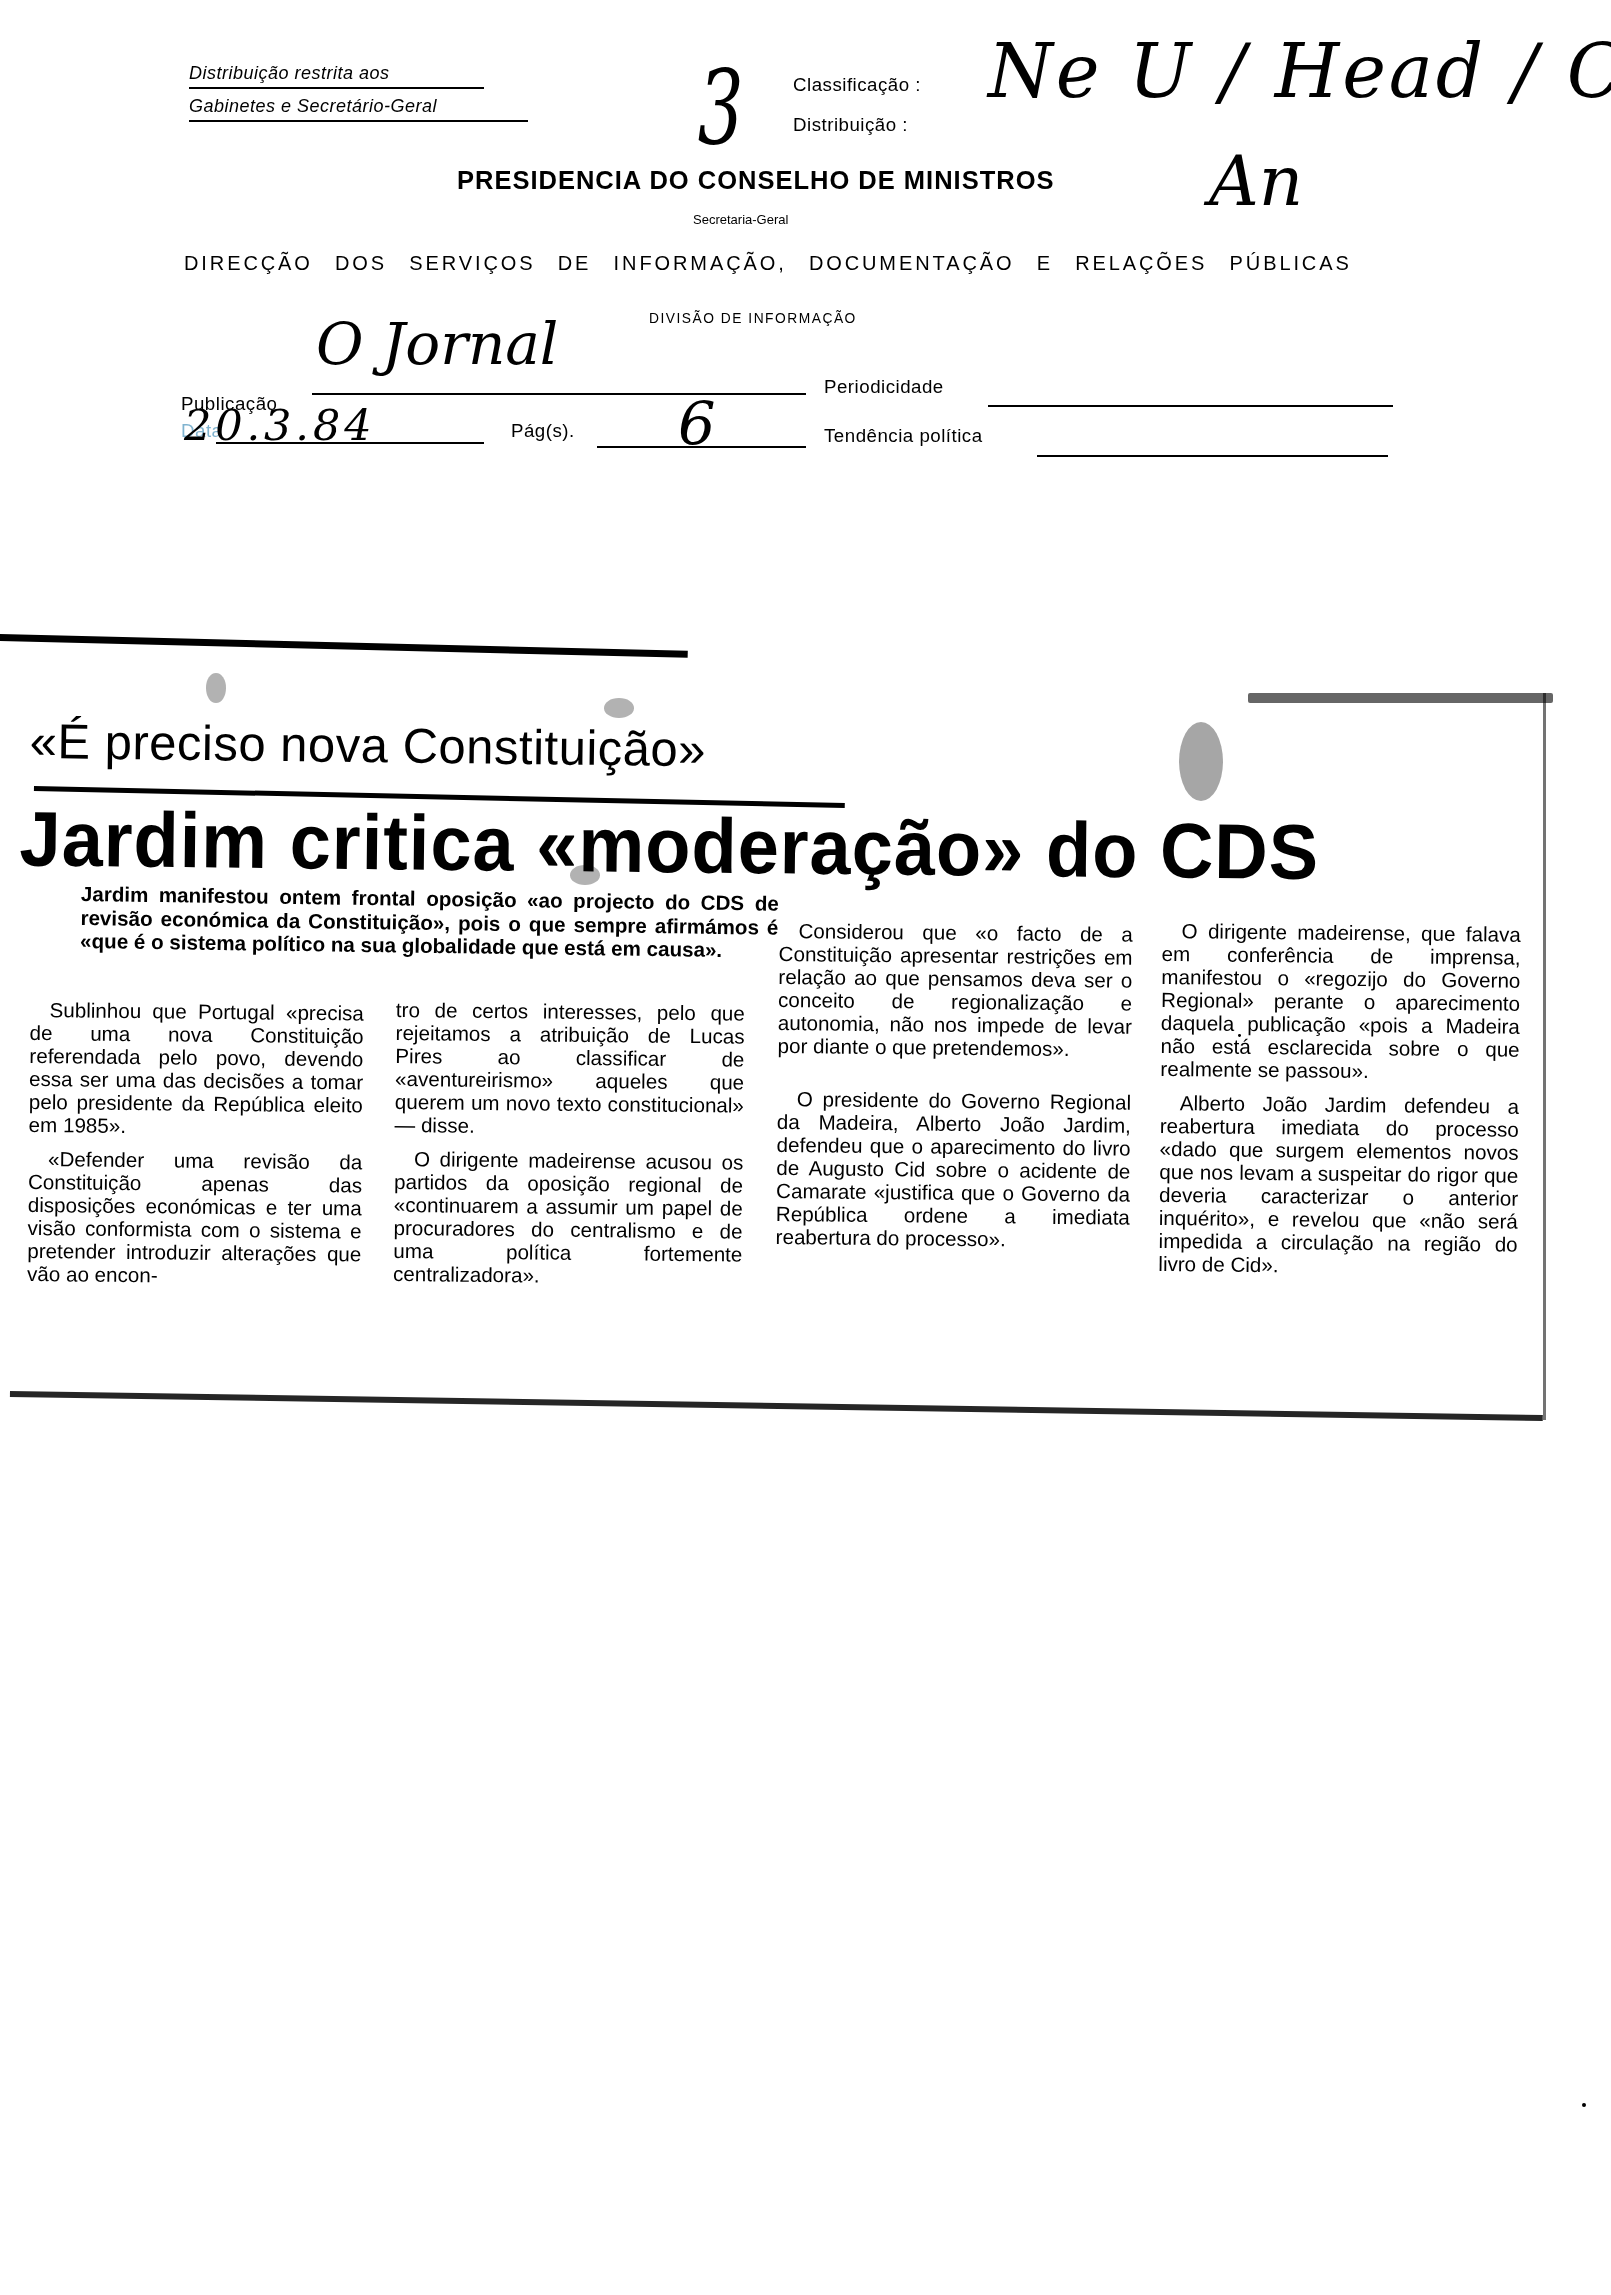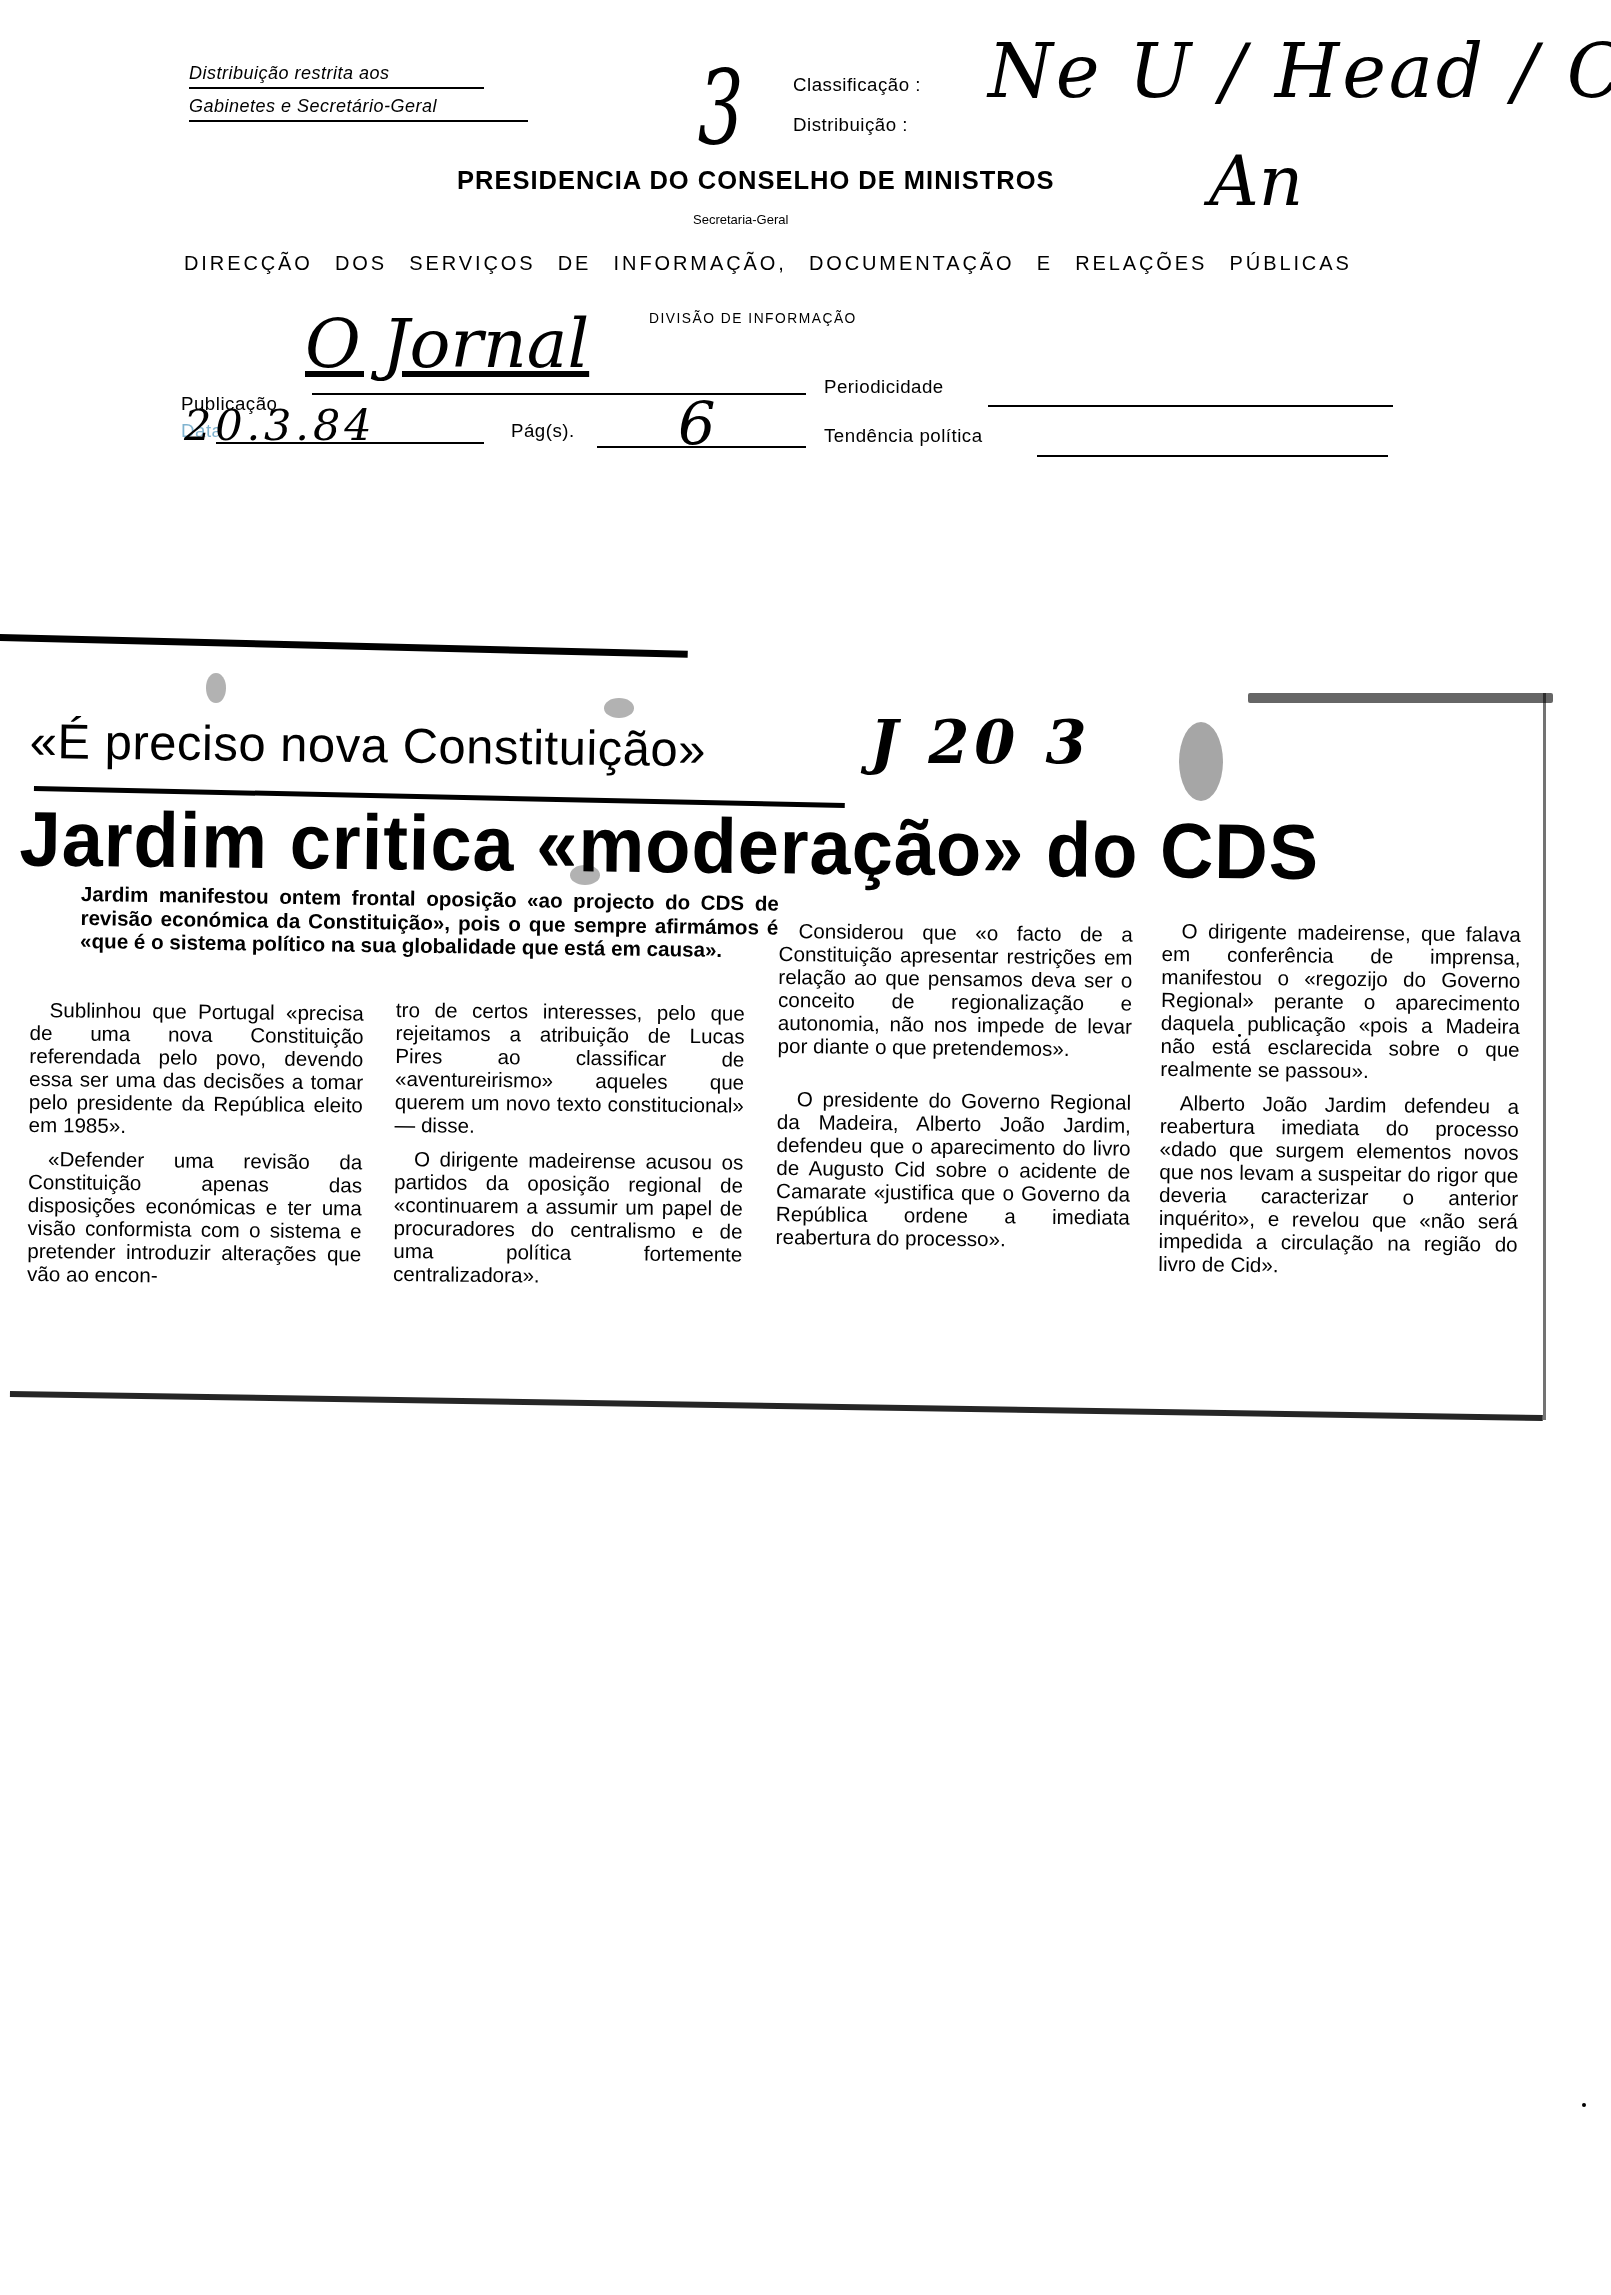--- a/index.html
+++ b/index.html
@@ -49,21 +49,21 @@
 
 <div class="abs org-title" style="left:457px; top:166px;">PRESIDENCIA DO CONSELHO DE MINISTROS</div>
 <div class="abs sub-title" style="left:693px; top:212px;">Secretaria-Geral</div>
 <div class="abs dept" style="left:184px; top:252px; white-space:nowrap;">DIRECÇÃO DOS SERVIÇOS DE INFORMAÇÃO, DOCUMENTAÇÃO E RELAÇÕES PÚBLICAS</div>
 <div class="abs division" style="left:649px; top:311px;">DIVISÃO DE INFORMAÇÃO</div>
 
 <div class="abs field-label" style="left:181px; top:361px;margin-top:32px;">Publicação</div>
 <div class="abs" style="left:312px; top:388px; width:494px;">
   <span class="blank" style="width:494px;"></span>
 </div>
-<div class="abs hand" style="left:305px; top:300px; font-size:68px; line-height:88px; white-space:nowrap;text-decoration:underline;">O Jornal</div>
+<div class="abs hand" style="left:316px; top:300px; font-size:58px; line-height:88px; white-space:nowrap;">O Jornal</div>
 
 <div class="abs field-label" style="left:824px; top:376px;">Periodicidade</div>
 <div class="abs" style="left:988px; top:400px; width:405px;">
   <span class="blank" style="width:405px;"></span>
 </div>
 
 <div class="abs field-label" style="left:181px; top:420px; color:#0369a1; opacity:.5;">Data</div>
 <div class="abs hand" style="left:184px; top:393px; font-size:43px; line-height:64px; white-space:nowrap; letter-spacing:3.9px;">20.3.84</div>
 <div class="abs" style="left:216px; top:437px; width:268px;">
   <span class="blank" style="width:268px;"></span>
@@ -85,21 +85,20 @@
 
   <div class="noise" style="left:1248px; top:59px; width:305px; height:9.8px; border-radius:2px; opacity:.6;"></div>
   <div class="noise" style="left:1179px; top:88px; width:44px; height:79px; opacity:.35;"></div>
   <div class="noise" style="left:206px; top:39px; width:19.7px; height:29.5px; opacity:.3;"></div>
   <div class="noise" style="left:604px; top:64px; width:29.5px; height:19.7px; opacity:.3;"></div>
   <div class="noise" style="left:570px; top:231px; width:29.5px; height:19.7px; opacity:.3;"></div>
 
   <div class="abs kicker" style="left:29.5px; top:79px; white-space:nowrap;">«É preciso nova Constituição»</div>
   <div class="kicker-rule"></div>
 
-  <div class="abs handnote" style="left:870px; top:74px; font-size:59px; line-height:69px; white-space:nowrap; letter-spacing:4.9px;">J 20 3</div>
 
   <div class="abs headline" style="left:19.7px; top:160px;">Jardim critica «moderação» do CDS</div>
 
   <div class="abs lead" style="left:81px; top:248px;">Jardim manifestou ontem frontal oposição «ao projecto do CDS de revisão económica da Constituição», pois o que sempre afirmámos é «que é o sistema político na sua globalidade que está em causa».</div>
 
   <div class="abs col" style="left:29.5px; top:364px; width:334px;">
     <p>Sublinhou que Portugal «precisa de uma nova Constituição referendada pelo povo, devendo essa ser uma das decisões a tomar pelo presidente da República eleito em 1985».</p>
     <p>«Defender uma revisão da Constituição apenas das disposições económicas e ter uma visão conformista com o sistema e pretender introduzir alterações que vão ao encon-</p>
   </div>
 

